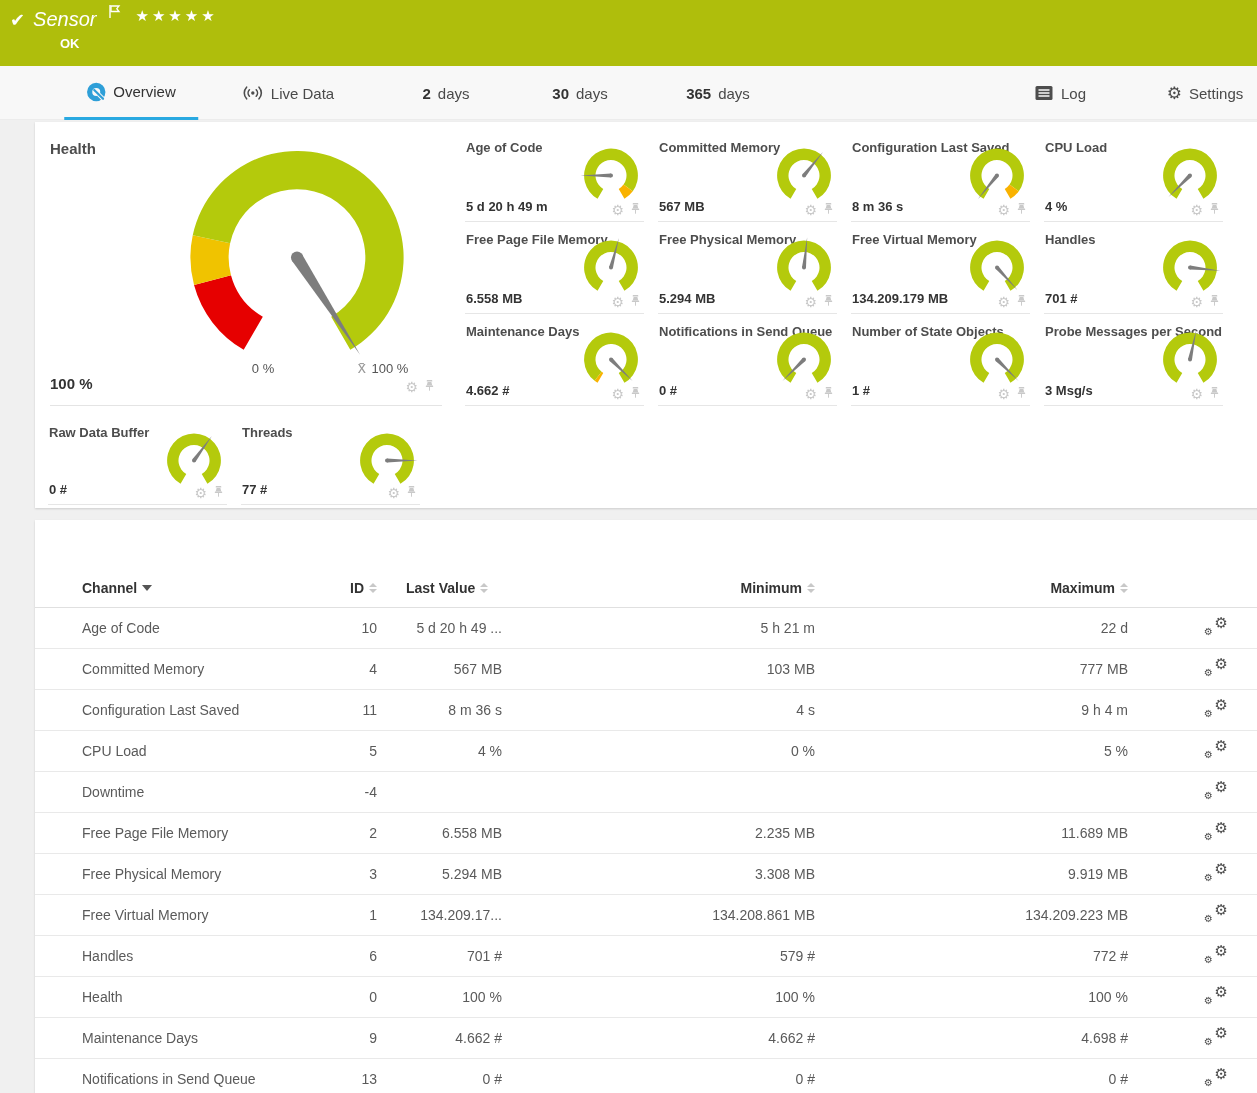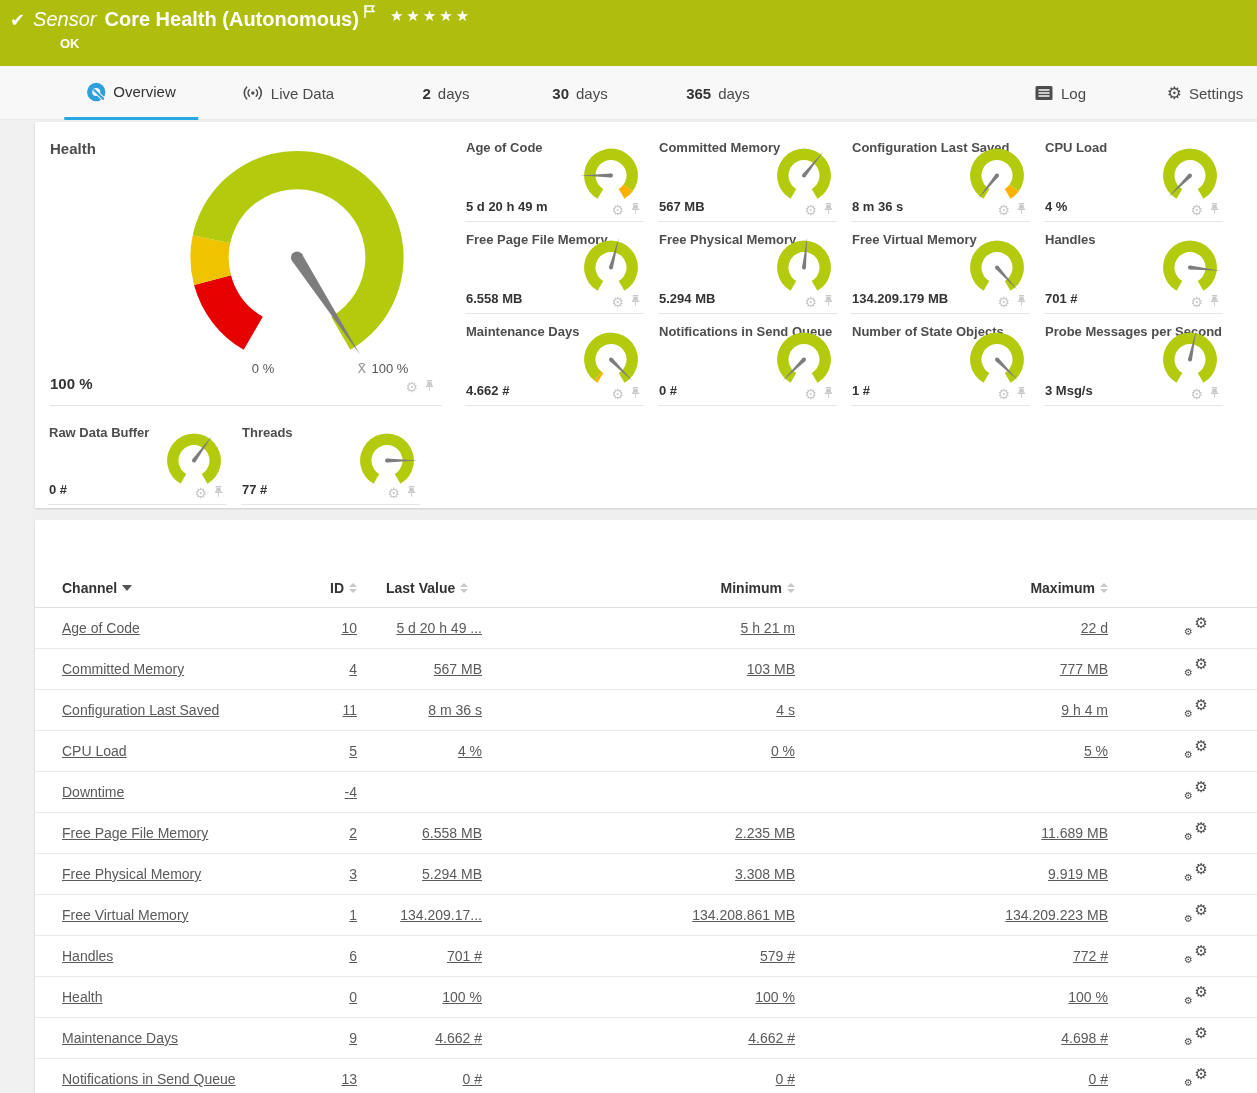--- a/index.html
+++ b/index.html
@@ -72,23 +72,23 @@
   .spanel .ptitle { position:absolute; left:1px; top:6px; font-size:13px; font-weight:bold; color:#4D4D4D; white-space:nowrap; }
   .spanel .pvalue { position:absolute; left:1px; bottom:12px; font-size:13px; font-weight:bold; color:#333; white-space:nowrap; }
   .spanel .gsvg { position:absolute; right:16px; top:11px; }
   .spanel .panel-icons { right:16px; bottom:7px; }
 
   
   .tbl { position:absolute; left:0; top:48px; width:1222px; }
   .trow {
     display:grid;
     grid-template-columns:260px 35px 125px 313px 313px 137px;
-    padding-left:27px; align-items:center;
+    padding-left:47px; align-items:center;
     border-bottom:1px solid #E9E9E9;
-    font-size:14px; color:#5A5A5A;text-decoration:underline;
+    font-size:14px; color:#5A5A5A;
   }
   .trow.head { height:40px; font-weight:bold; color:#333; border-bottom:1px solid #E0E0E0; }
   .trow.body { height:41px; }
   .c-chan { text-align:left; }
   .c-id, .c-min, .c-max { text-align:right; }
   .c-last { text-align:right; }
   .trow.head .c-last { text-align:left; padding-left:29px; }
   .c-gear { text-align:right; padding-right:37px; }
   .hcell { display:inline-flex; align-items:center; gap:5px; cursor:pointer; }
   .c-id .hcell, .c-min .hcell, .c-max .hcell { justify-content:flex-end; width:100%; }
@@ -101,21 +101,20 @@
   .rowgears .bg { position:absolute; right:0; top:-2px; font-size:15px; color:#4d4d4d; line-height:1; }
   .rowgears .sg { position:absolute; left:0; bottom:-1px; font-size:10px; color:#4d4d4d; line-height:1; }
 </style>
 </head>
 <body>
 
 <header class="shdr" id="sensor-header" style="background: rgb(175, 190, 12);">
   <div class="shdr-line1">
     <span class="shdr-check uni">✔</span>
     <span class="shdr-kind">Sensor</span>
-    <span class="shdr-title">Core Health (Autonomous)</span>
     <span class="shdr-flag">
       <svg width="13" height="15" viewBox="0 0 13 15">
           <path d="M2 1v13" stroke="#fff" stroke-width="1.4" fill="none"></path>
           <path d="M3 2h8l-2.2 2.7L11 7.5H3z" fill="none" stroke="#fff" stroke-width="1.3"></path>
         </svg>
     </span>
     <span class="shdr-stars uni">★★★★★</span>
   </div>
   <div class="shdr-status">OK</div>
 </header>

